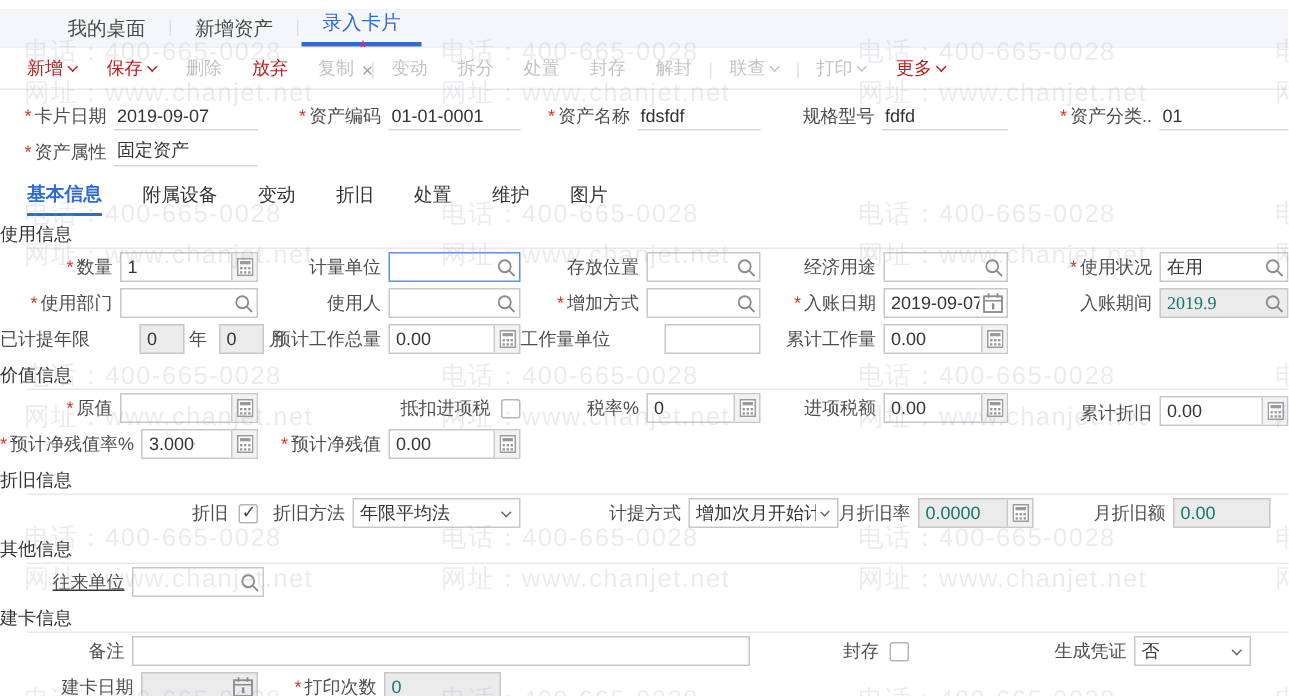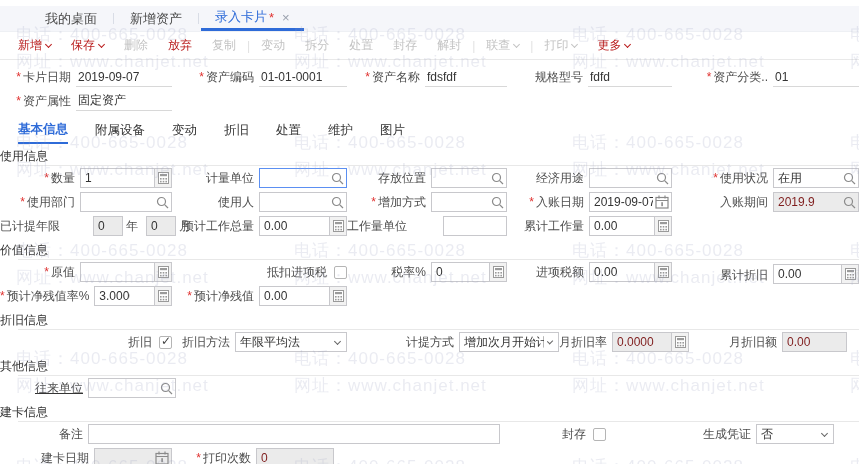--- a/index.html
+++ b/index.html
@@ -12,39 +12,39 @@
     width:859px;height:464px;overflow:hidden;position:relative;background:#fff;
     font-family:"Liberation Sans","DejaVu Sans",sans-serif;font-size:12px;color:var(--val);
   }
   
   #wm{position:absolute;inset:0;z-index:9;pointer-events:none;overflow:hidden;}
   .wmtxt{position:absolute;white-space:nowrap;font-size:17px;letter-spacing:1px;color:#9ba0bf;opacity:.20;}
   
   .topspace{height:6px;background:#fff;}
   .tabbar{height:26px;background:#f5f6fa;display:flex;align-items:stretch;padding-left:31px;border-bottom:1px solid #eef0f4;}
   .wtab{display:flex;align-items:center;padding:0 14px;color:#4a4a4a;font-size:13px;cursor:default;}
-  .wtab.active{color:var(--accent);border-bottom:3px solid var(--accent);padding-bottom:0;}
+  .wtab.active{color:var(--accent);border-bottom:3px solid var(--accent);padding-bottom:0;flex-direction:column;}
   .wtab .mod{color:var(--req);margin-left:2px;}
   .wtab .close{color:#9aa0ad;margin-left:8px;font-size:13px;}
   .wsep{width:1px;background:#d9dde6;margin:7px 2px;}
   
   .toolbar{height:28px;display:flex;align-items:center;padding-left:8px;background:#fff;border-bottom:1px solid #e9e9e9;}
   .tbtn{display:flex;align-items:center;padding:0 10px;color:#b91c1c;cursor:default;}
   .tbtn.disabled{color:#c3c3c3;}
   .caret{width:5px;height:5px;border-right:1.3px solid currentColor;border-bottom:1.3px solid currentColor;transform:rotate(45deg);margin-left:4px;margin-top:-3px;}
   .tsep{color:#e2e2e2;padding:0 1px;}
   
   .frow{display:flex;align-items:center;height:24px;}
   .fcell{display:flex;align-items:center;height:24px;}
   .flabel{flex:1;display:flex;justify-content:flex-end;align-items:center;white-space:nowrap;padding-right:5px;color:var(--label);}
   .req{color:var(--req);margin-right:2px;}
   .ctrl{height:20px;border:1px solid var(--border);background:#fff;display:flex;align-items:center;padding-left:4px;overflow:hidden;}
   .ctrl .val{flex:1;white-space:nowrap;overflow:hidden;color:var(--val);}
   .ctrl.disabled{background:var(--disabled-bg);}
-  .ctrl.disabled .val{color:#7f1d1d;}
+  .ctrl.disabled .val{color:#0f766e;}
   .ctrl.focused{border-color:var(--focus);}
   .uctrl{height:20px;border-bottom:1px solid #d8d8d8;display:flex;align-items:center;padding:0 2px;}
   .uctrl .val{white-space:nowrap;color:var(--val);}
   .icon-pad{display:flex;align-items:center;justify-content:center;width:18px;height:18px;flex:none;}
   .calcbox{width:17px;height:18px;flex:none;background:#f2f2f2;border-left:1px solid var(--border);display:flex;align-items:center;justify-content:center;}
   .sel{height:20px;border:1px solid var(--border);background:#fff;display:flex;align-items:center;justify-content:space-between;padding:0 6px 0 4px;}
   .sel .val{white-space:nowrap;overflow:hidden;}
   .sel .caret{color:#666;margin-top:-2px;}
   .cb{width:13px;height:13px;border:1px solid #b5b5b5;border-radius:2px;background:#fff;position:relative;flex:none;margin-left:2px;}
   .cb.checked::after{content:"\2713";position:absolute;top:-3px;left:1px;font-size:12px;font-weight:bold;color:#444;}
@@ -377,21 +377,21 @@
               <svg width="14" height="14">
                 <rect x="1" y="2.5" width="12" height="10.5" fill="none" stroke="#8a8a8a" stroke-width="1.2"></rect>
                 <line x1="1" y1="5.5" x2="13" y2="5.5" stroke="#8a8a8a" stroke-width="1"></line>
                 <line x1="4" y1="0.5" x2="4" y2="3.5" stroke="#8a8a8a" stroke-width="1.2"></line>
                 <line x1="10" y1="0.5" x2="10" y2="3.5" stroke="#8a8a8a" stroke-width="1.2"></line>
                 <rect x="6.3" y="7.2" width="1.6" height="4" fill="#8a8a8a"></rect>
               </svg>
             </span>
           </div>
         </div>
-        <div class="fcell" style="width: 187px;">
+        <div class="fcell" style="width: 187px; font-family: Liberation Serif, serif;">
           <span class="flabel">
             <span>入账期间</span>
           </span>
           <div class="ctrl disabled" style="width: 86px;">
             <span class="val">2019.9</span>
             <span class="icon-pad">
               <svg width="13" height="13">
                 <circle cx="5.5" cy="5.5" r="4" fill="none" stroke="#8a8a8a" stroke-width="1.2"></circle>
                 <line x1="8.6" y1="8.6" x2="12" y2="12" stroke="#8a8a8a" stroke-width="1.2"></line>
               </svg>

